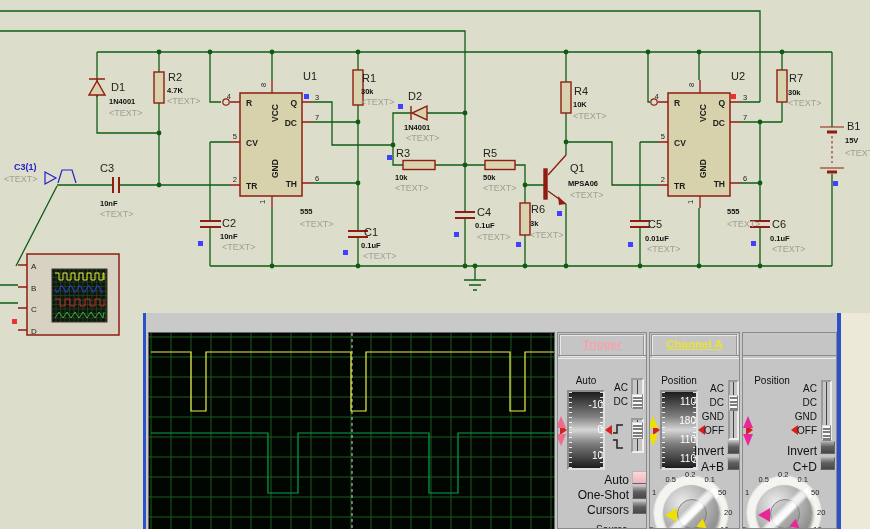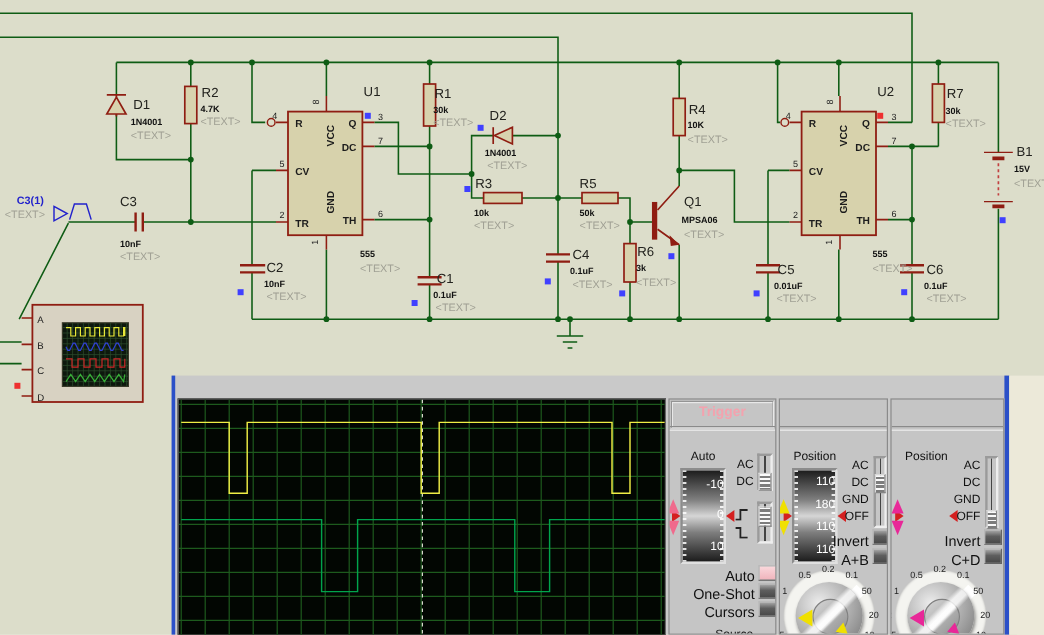--- a/index.html
+++ b/index.html
@@ -23,21 +23,21 @@
   #close-btn{position:absolute;right:5px;top:2px;width:15px;height:14px;
              background:linear-gradient(135deg,#6a93f8,#2a50c0);border:1px solid #fff;outline:1px solid #1a2e80;
              color:#fff;font-size:10px;font-weight:bold;text-align:center;line-height:13px;border-radius:2px;box-sizing:border-box;}
   #display{position:absolute;left:2px;top:19px;width:405px;height:197px;background:#020602;border:1px solid #666;box-sizing:content-box;}
 
   .panel{position:absolute;top:19px;height:197px;background:#c5c5c5;border:1px solid #8a8a8a;box-sizing:border-box;overflow:hidden;}
   #panel-trigger{left:411px;width:90px;}
   #panel-cha{left:503px;width:91px;}
   #panel-chc{left:596px;width:95px;}
   .panel-header{position:absolute;left:1px;top:1px;right:1px;height:19px;border:2px groove #e8e8e8;
-                text-align:center;font-weight:bold;font-size:11.5px;line-height:16px;}
+                text-align:center;font-weight:bold;font-size:11.5px;line-height:16px;text-decoration:underline;}
   .panel-divider{position:absolute;left:0;top:22px;width:100%;height:2px;border-top:1px solid #8a8a8a;border-bottom:1px solid #ececec;}
   .small-label{position:absolute;font-size:10px;color:#111;}
   .gauge{position:absolute;width:38px;height:80px;border:2px inset #e0e0e0;box-sizing:border-box;
          background:linear-gradient(180deg,#1c1c1c,#7e7e7e 32%,#d6d6d6 50%,#7e7e7e 68%,#1c1c1c);
          display:flex;flex-direction:column;justify-content:space-around;}
   .gauge span{color:#fff;font-size:10px;text-align:right;}
   .gauge:before,.gauge:after{content:"";position:absolute;top:0;bottom:0;width:3px;
          background:repeating-linear-gradient(180deg,rgba(255,255,255,.85) 0 1px,transparent 1px 5px);}
   .gauge:before{left:0;} .gauge:after{right:0;}
   .tri-r{position:absolute;width:0;height:0;border-top:5px solid transparent;border-bottom:5px solid transparent;border-left:7px solid #d42020;}
@@ -443,20 +443,21 @@
       <div class="pbtn lit" style="left:74px;top:138px"></div>
       <div class="btn-label" style="left:11px;top:155px;width:60px">One-Shot</div>
       <div class="pbtn" style="left:74px;top:153px"></div>
       <div class="btn-label" style="left:11px;top:170px;width:60px">Cursors</div>
       <div class="pbtn" style="left:74px;top:168px"></div>
       <div class="small-label" style="left:38px;top:191px">Source</div>
 
     </div>
 
     <div class="panel" id="panel-cha">
+      <div class="panel-header" style="color: rgb(232, 226, 60);">Channel A</div>
       <div class="panel-divider"></div>
       <div class="small-label" style="left:0;top:42px;width:58px;text-align:center">Position</div>
       <div class="gauge" style="left:10px;top:57px">
           <span>110</span>
           <span>180</span>
           <span>110</span>
           <span>110</span>
         </div>
       <div class="tri-r" style="left:3px;top:92px"></div>
       <div class="tri-l" style="left:48px;top:92px"></div>

